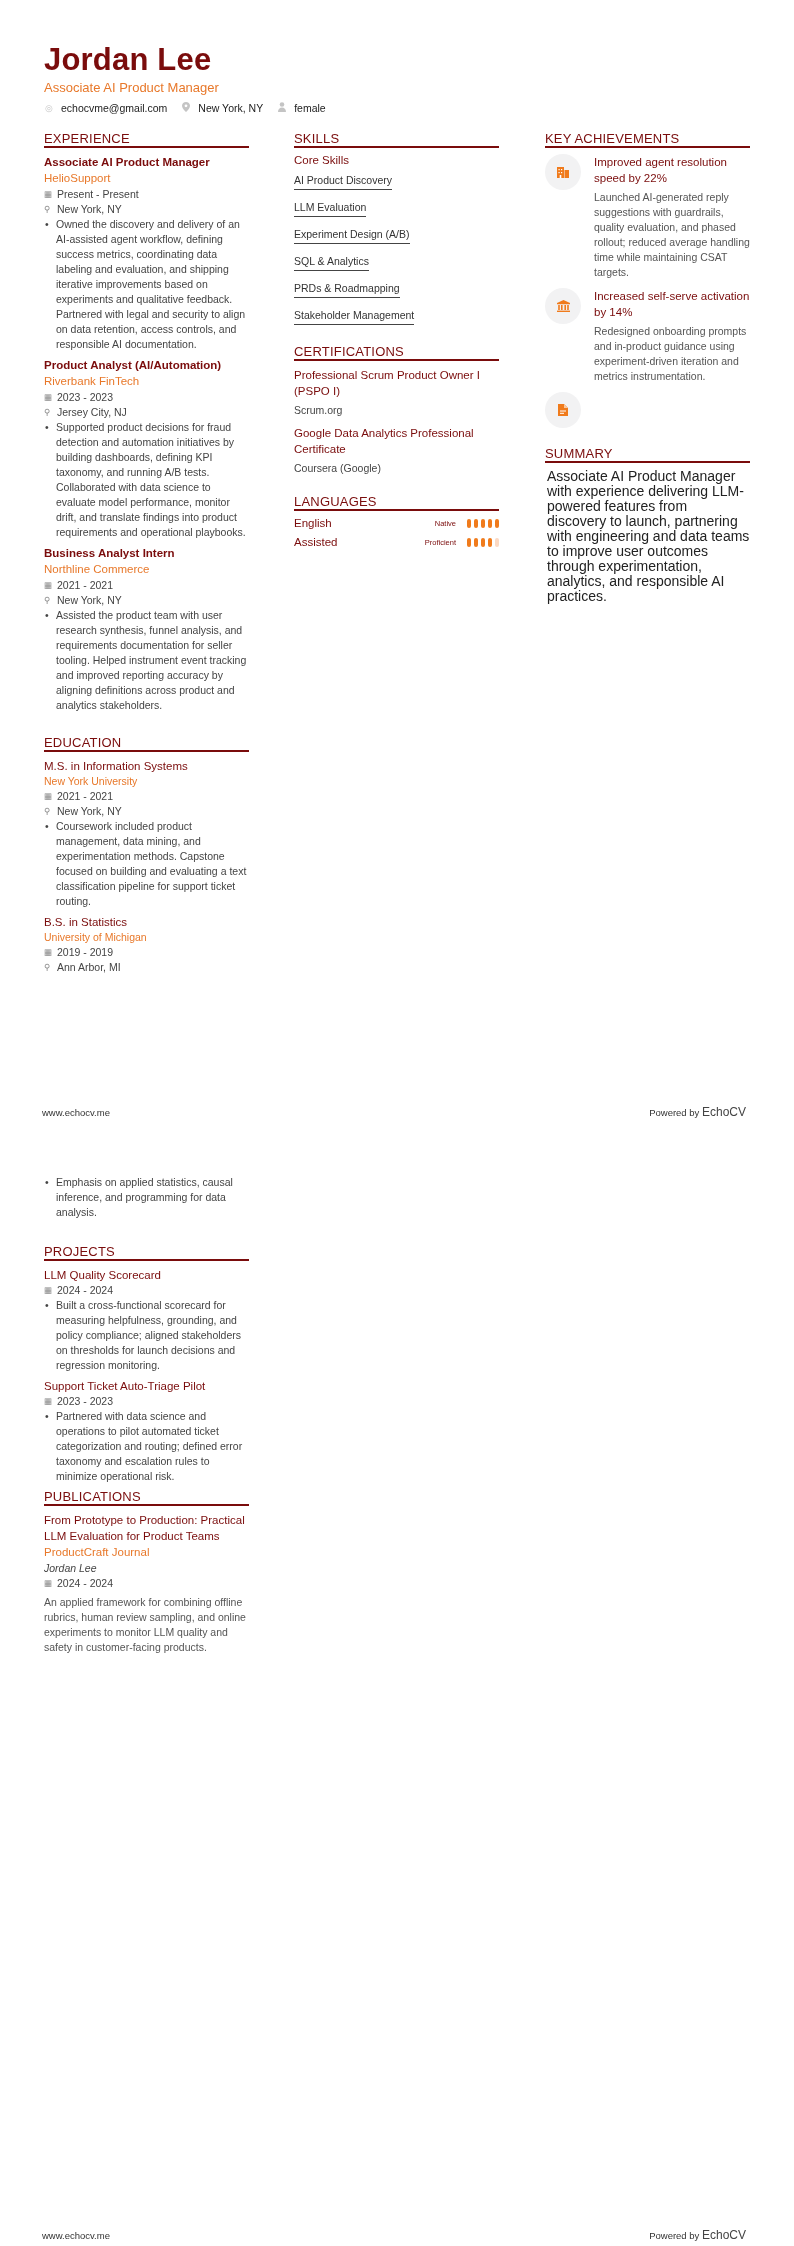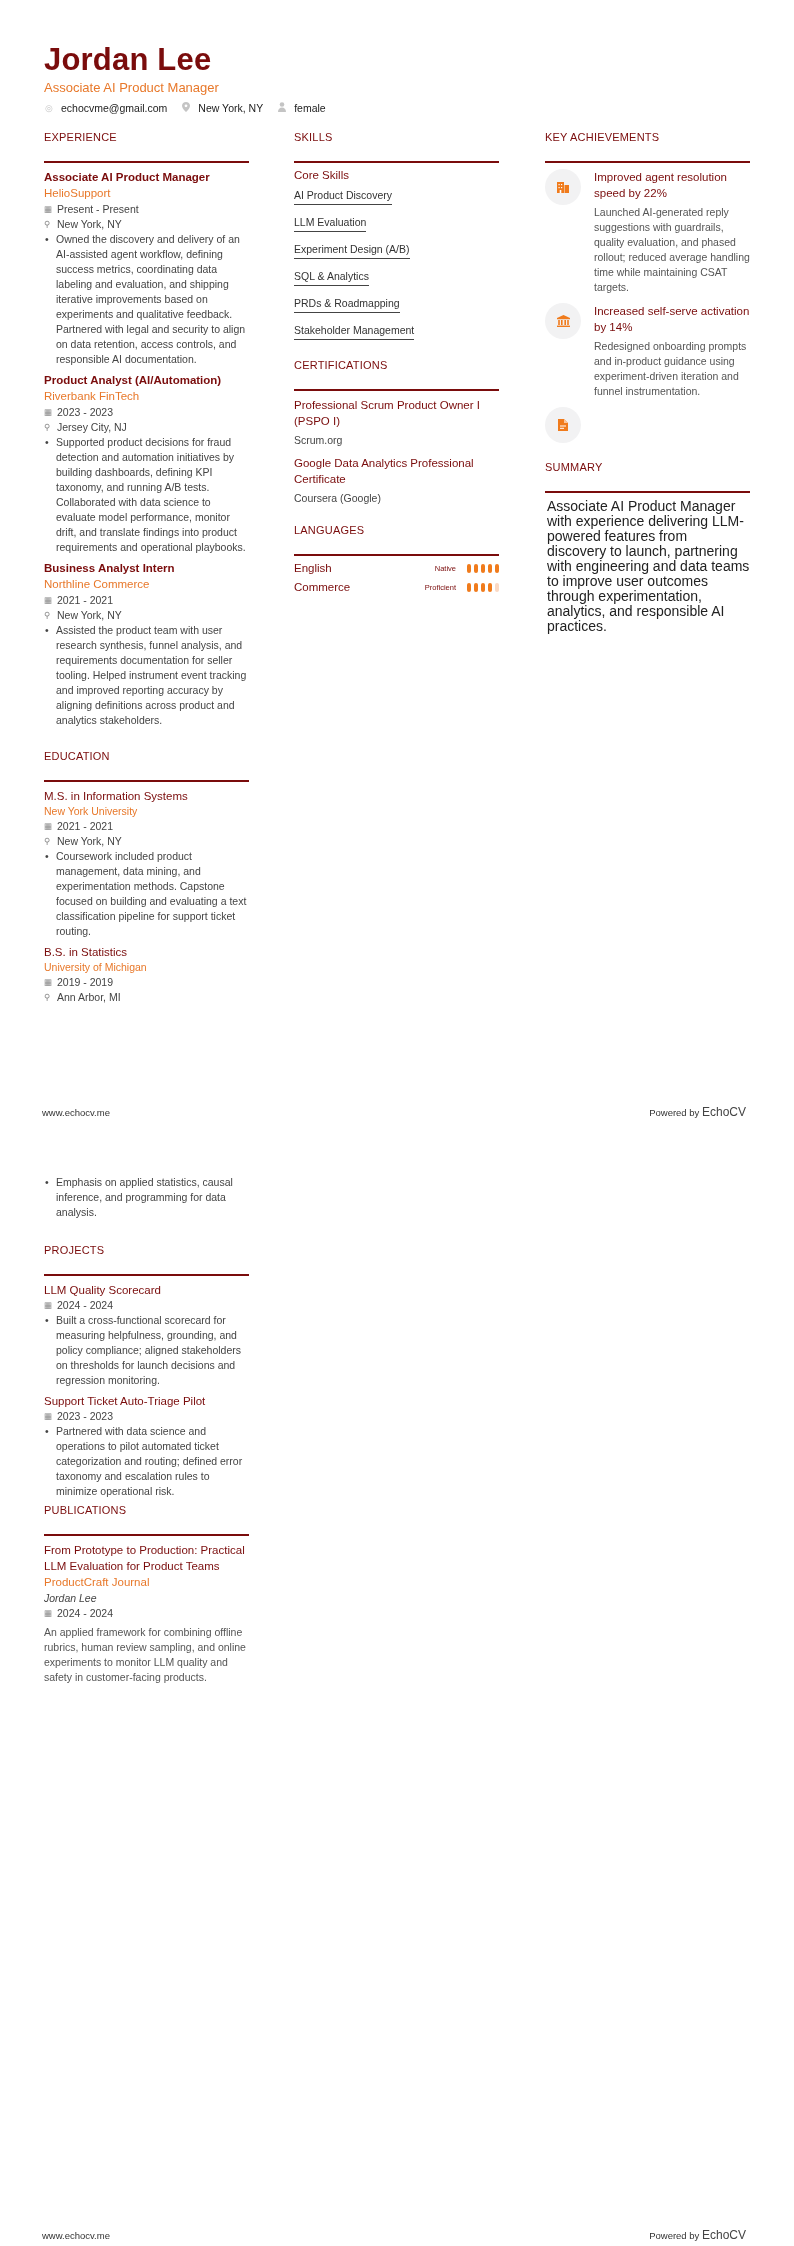--- a/index.html
+++ b/index.html
@@ -10,21 +10,21 @@
   .header { position: absolute; left: 44px; top: 42px; }
   .name { font-size: 31px; font-weight: bold; color: #7a0c0c; letter-spacing: 0.2px; line-height: 36px; }
   .title { font-size: 13px; color: #e8782a; margin-top: 2px; }
   .contacts { display: flex; align-items: center; font-size: 10.5px; color: #222; margin-top: 7px; }
   .contacts .c { display: flex; align-items: center; margin-right: 14px; }
   .contacts .ic { color: #c8c8c8; font-size: 9px; margin-right: 7px; width: 10px; text-align: center; }
   .col { position: absolute; width: 205px; }
   .col-left { left: 44px; }
   .col-mid { left: 294px; width: 205px; }
   .col-right { left: 545px; width: 205px; }
-  .sec-h { font-size: 11px; color: #7a0c0c; letter-spacing: 0.2px; padding-bottom: 18px; border-bottom: 2px solid #7a0c0c; margin-bottom: 6px; text-transform: uppercase; }
+  .sec-h { font-size: 13px; color: #7a0c0c; letter-spacing: 0.2px; padding-bottom: 0; border-bottom: 2px solid #7a0c0c; margin-bottom: 6px; text-transform: uppercase; }
   .job-title { font-size: 11.5px; font-weight: bold; color: #7a0c0c; line-height: 16px; }
   .edu-title { font-size: 11.5px; color: #7a0c0c; line-height: 16px; }
   .company { font-size: 11.5px; color: #e8782a; line-height: 17px; }
   .school { font-size: 10.5px; color: #e8782a; line-height: 15px; }
   .meta { font-size: 10.5px; color: #444; line-height: 15px; display: flex; align-items: center; }
   .meta .ic { color: #888; font-size: 8.5px; width: 12px; margin-right: 1px; }
   .bullets { font-size: 10.5px; color: #444; line-height: 15px; padding-left: 12px; position: relative; }
   .bullets::before { content: "•"; position: absolute; left: 1px; top: 0; color: #444; }
   .entry { margin-bottom: 5px; }
   .core { font-size: 11.5px; color: #7a0c0c; margin-bottom: 4px; }
@@ -182,21 +182,21 @@
         <span class="dots">
           <span class="dot"></span>
             <span class="dot"></span>
             <span class="dot"></span>
             <span class="dot"></span>
             <span class="dot"></span>
         </span>
       </span>
     </div>
     <div class="lang-row">
-      <span class="lang-name">Commerce</span>
+      <span class="lang-name">Assisted</span>
       <span class="lang-right">
         <span class="lang-level">Proficient</span>
         <span class="dots">
           <span class="dot"></span>
             <span class="dot"></span>
             <span class="dot"></span>
             <span class="dot"></span>
             <span class="dot off"></span>
         </span>
       </span>
@@ -230,21 +230,21 @@
             <path d="M6.5 0L0 3v1.2h13V3z" fill="#f07b1c"></path>
             <rect x="1.2" y="5" width="1.6" height="5" fill="#f07b1c"></rect>
             <rect x="4" y="5" width="1.6" height="5" fill="#f07b1c"></rect>
             <rect x="7.4" y="5" width="1.6" height="5" fill="#f07b1c"></rect>
             <rect x="10.2" y="5" width="1.6" height="5" fill="#f07b1c"></rect>
             <rect x="0" y="10.6" width="13" height="1.4" fill="#f07b1c"></rect>
           </svg>
       </div>
       <div class="ach-body">
         <div class="ach-title">Increased self-serve activation by 14%</div>
-        <div class="ach-desc">Redesigned onboarding prompts and in-product guidance using experiment-driven iteration and funnel instrumentation.</div>
+        <div class="ach-desc">Redesigned onboarding prompts and in-product guidance using experiment-driven iteration and metrics instrumentation.</div>
       </div>
     </div>
 
     <div class="ach">
       <div class="ach-icon">
         <svg width="10" height="12" viewBox="0 0 10 12">
             <path d="M0 0h6l4 4v8H0z" fill="#f07b1c"></path>
             <path d="M6 0v4h4z" fill="#fbc79e"></path>
             <rect x="2" y="6.5" width="6" height="1" fill="#fff"></rect>
             <rect x="2" y="8.8" width="4" height="1" fill="#fff"></rect>

